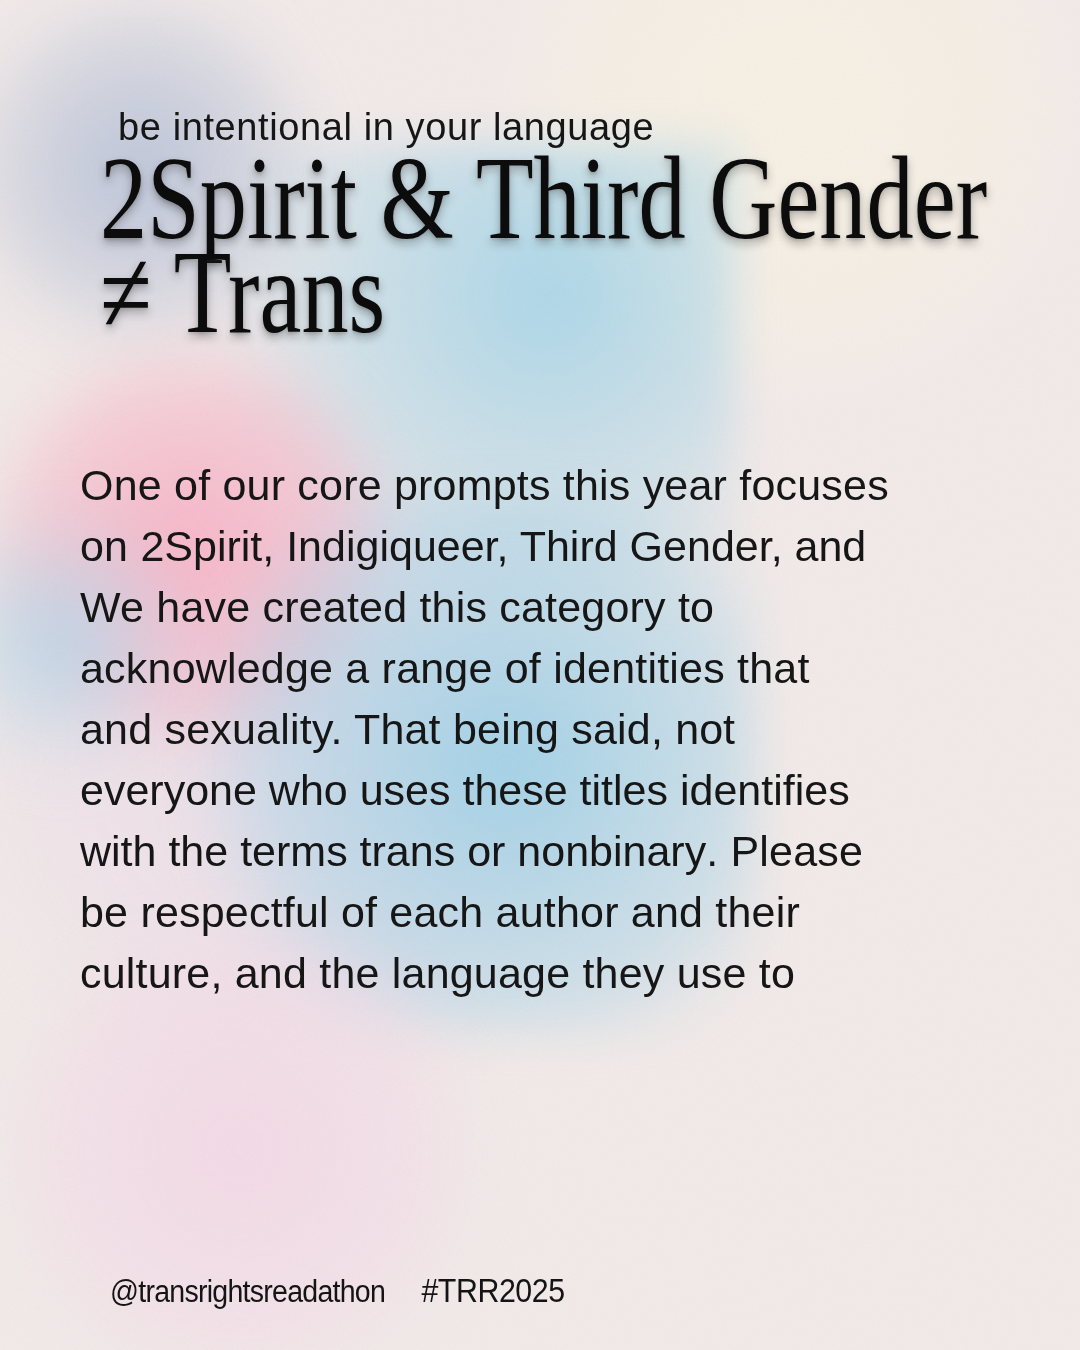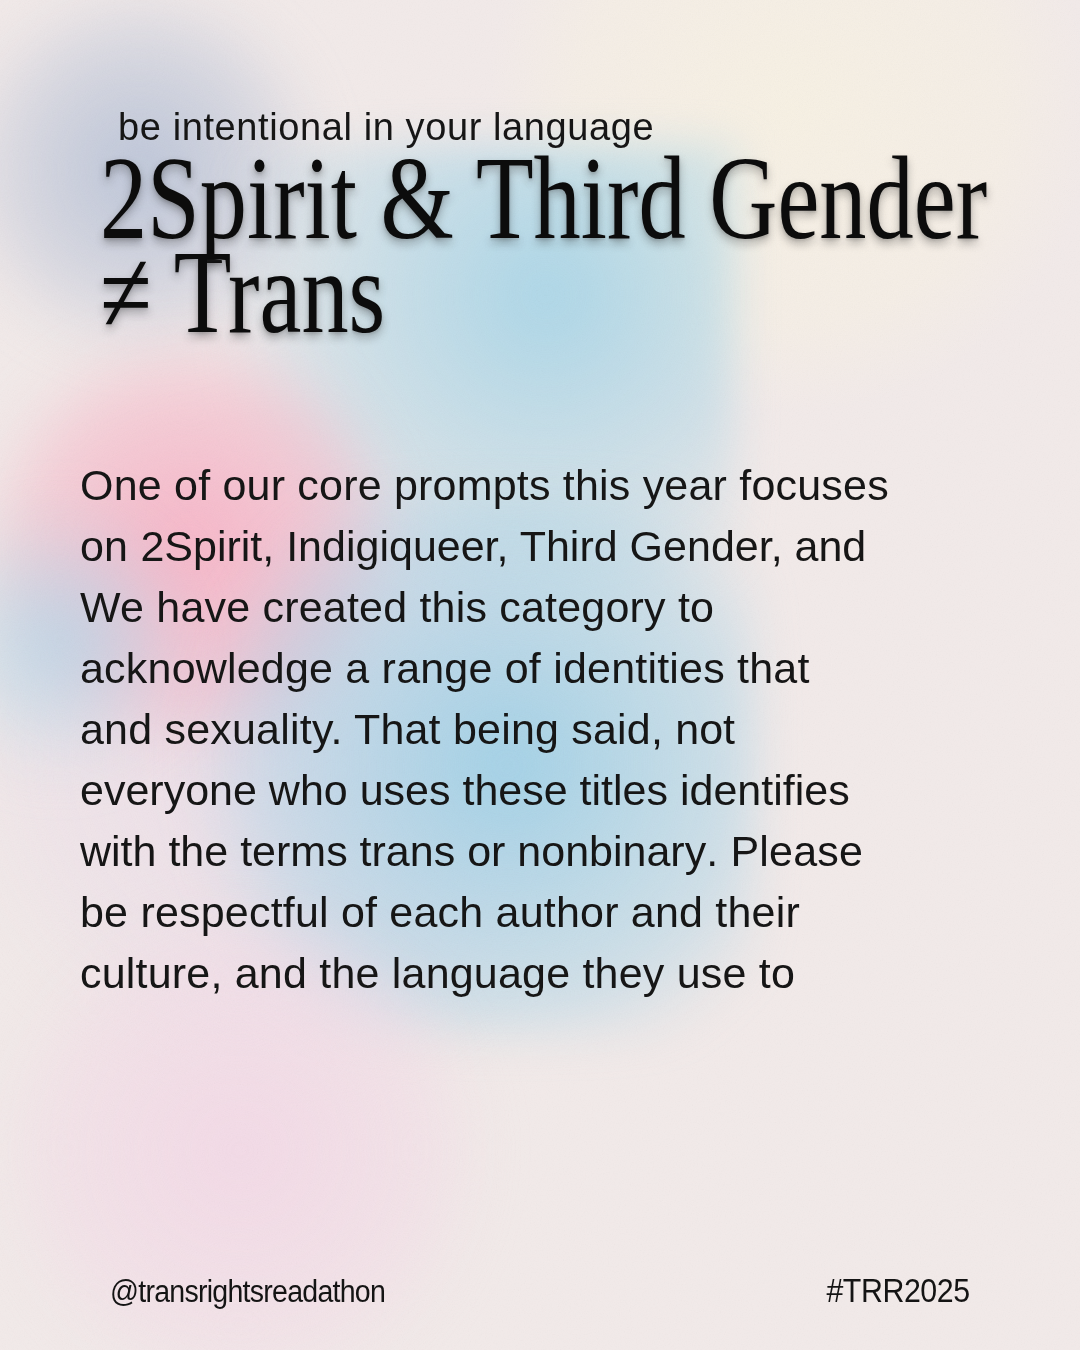--- a/index.html
+++ b/index.html
@@ -83,21 +83,21 @@
     font-size: 43px;
     line-height: 61px;
     letter-spacing: 0.2px;
     color: #161616;
   }
   .body-copy .body-line { display: block; white-space: nowrap; }
   .body-copy b { font-weight: 400; letter-spacing: 0; }
   .footer-bar {
     position: absolute; z-index: 2;
     left: 110px; right: 110px; top: 1272px;
-    display: flex; justify-content: space-between; align-items: baseline;
+    display: flex; justify-content: flex-start; align-items: baseline;
     color: #141414;
   }
   .handle { font-size: 31px; letter-spacing: -0.8px; transform: scaleX(0.92); transform-origin: left center; }
   .hashtag { font-size: 33px; letter-spacing: -0.5px; transform: scaleX(0.92); transform-origin: right center; }
 </style>
 </head>
 <body>
 
 <div class="canvas">
 

